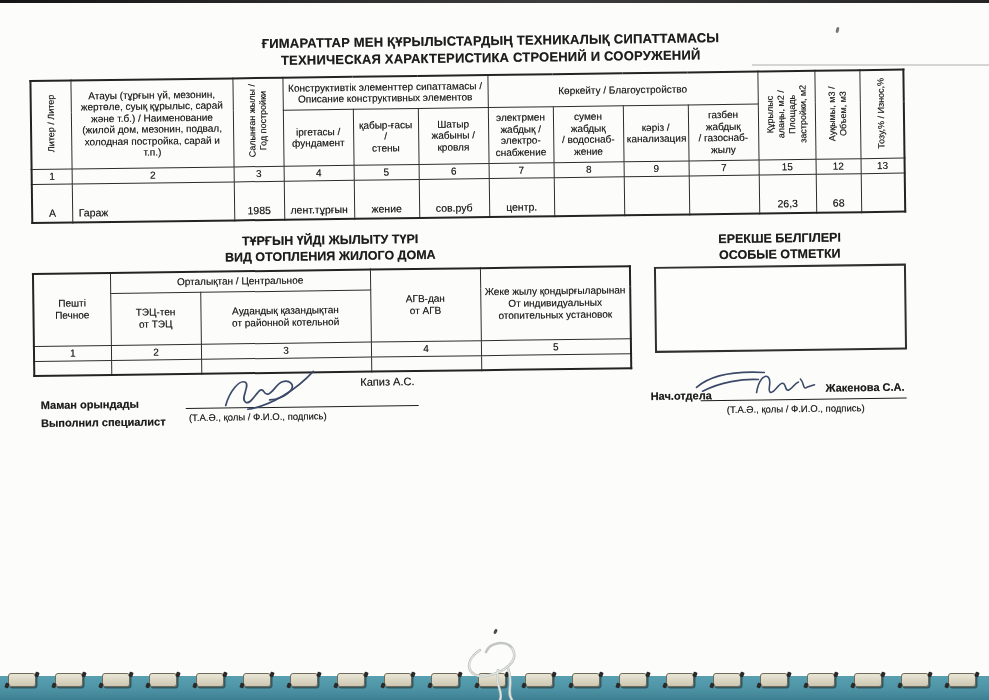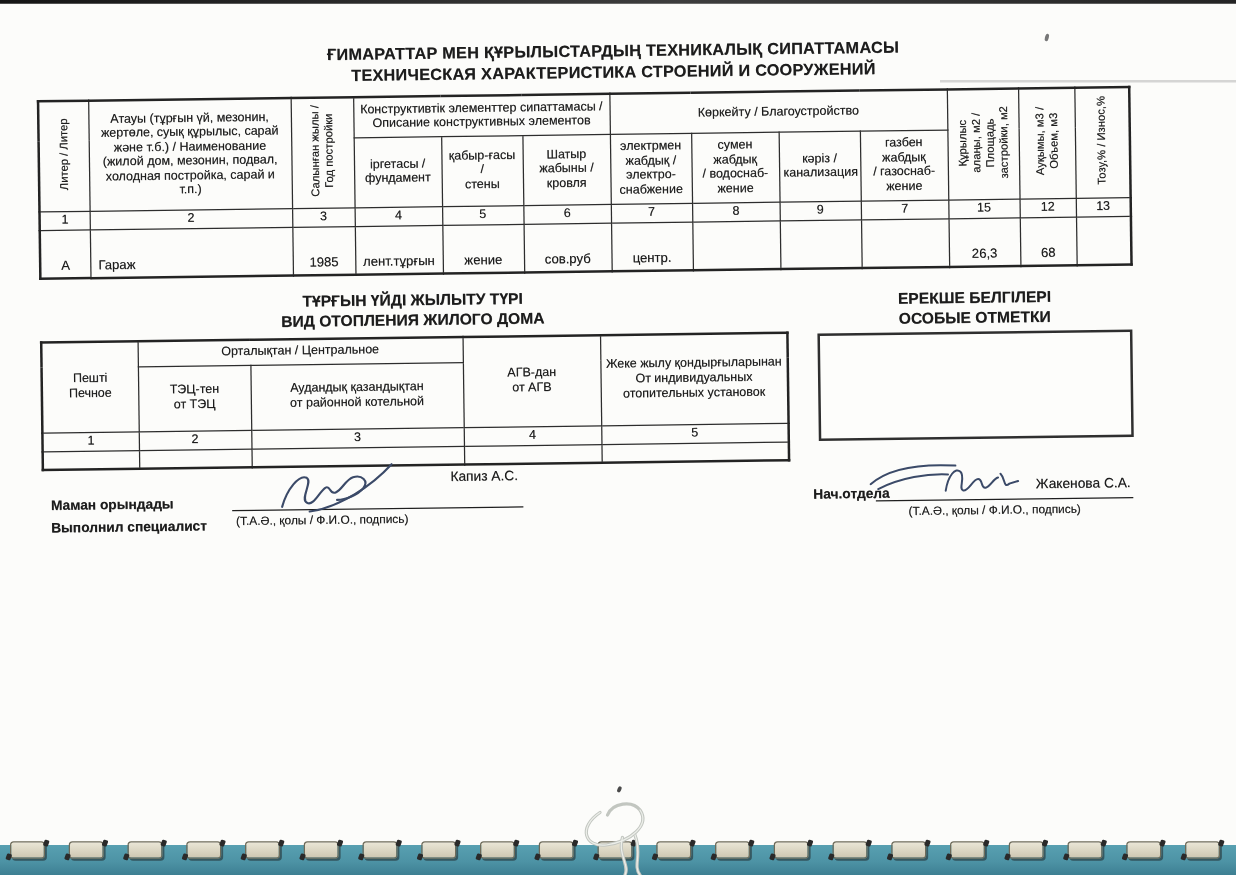--- a/index.html
+++ b/index.html
@@ -118,21 +118,21 @@
 жабдық /
 электро-
 снабжение</th>
           <th>сумен жабдық
 / водоснаб-
 жение</th>
           <th>кәріз /
 канализация</th>
           <th>газбен жабдық
 / газоснаб-
-жение</th>
+жылу</th>
         </tr>
         <tr class="nums">
           <td>1</td>
           <td>2</td>
           <td>3</td>
           <td>4</td>
           <td>5</td>
           <td>6</td>
           <td>7</td>
           <td>8</td>
@@ -230,21 +230,21 @@
     <div class="sig-label" style="left:650px;top:392px;">Нач.отдела</div>
     <div class="sig-line" style="left:700px;top:372px;width:206px;height:31px;">
       <svg class="sig-svg" style="left:-8px;bottom:-5px;" width="125" height="40" viewBox="0 0 125 40">
         <g fill="none" stroke="#3b4a68" stroke-width="1.6" stroke-linecap="round">
           <path d="M4,22 C18,10 42,6 72,8"></path>
           <path d="M10,26 C28,17 50,14 66,15"></path>
           <path d="M64,28 C66,16 72,9 76,13 C80,17 74,27 78,28 C82,29 86,19 90,19 C94,19 92,27 96,26 C100,25 102,19 106,18"></path>
           <path d="M108,15 C112,19 110,27 115,23 L122,21"></path>
         </g>
       </svg>
-      <span class="sig-name" style="right:2px;bottom:5px;">Жакенова С.А.</span>
+      <span class="sig-name" style="right:2px;bottom:5px;font-weight:bold;">Жакенова С.А.</span>
     </div>
     <div class="sig-caption" style="left:726px;top:407px;">(Т.А.Ә., қолы / Ф.И.О., подпись)</div>
 
   </div>
 
   <div class="speck-a"></div>
 
   <svg class="thread" width="110" height="62" viewBox="0 0 110 62">
     <g fill="none" stroke-linecap="round">
       <g stroke="#c2c6c0" stroke-width="2.6">

